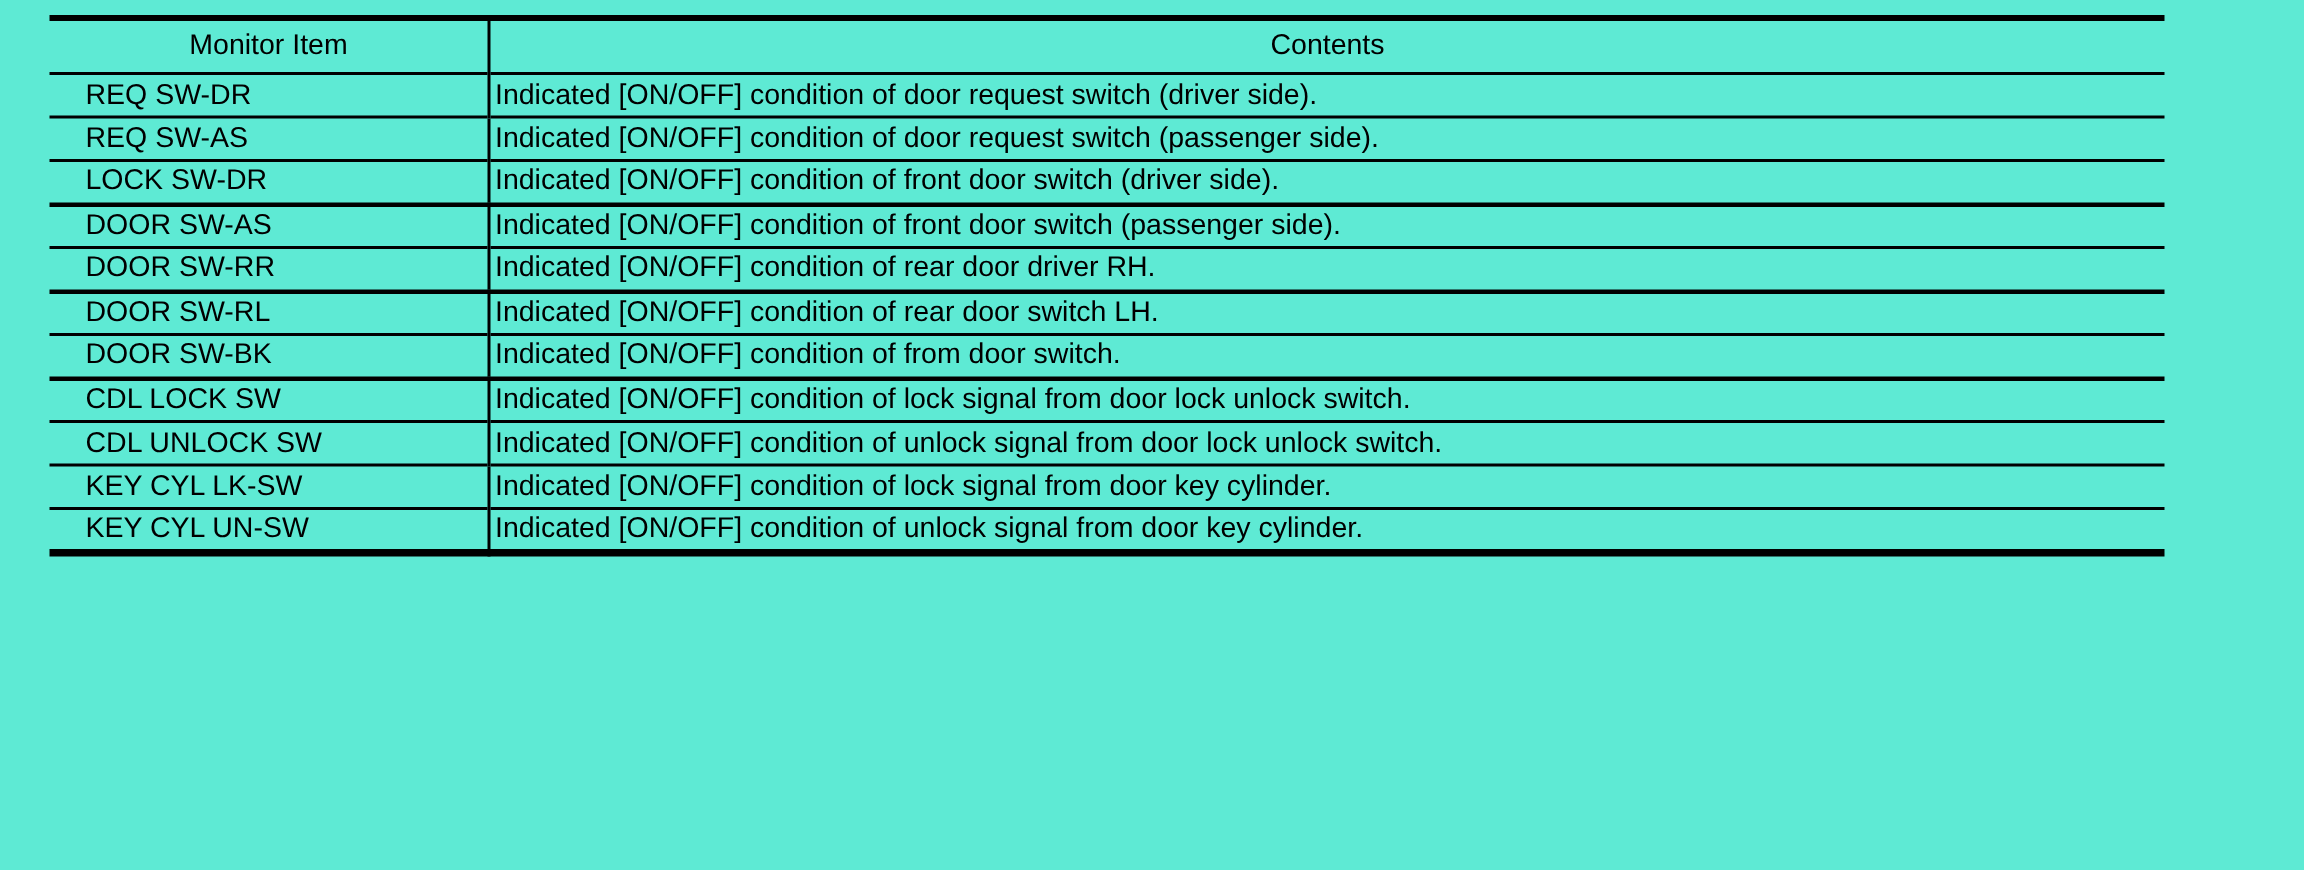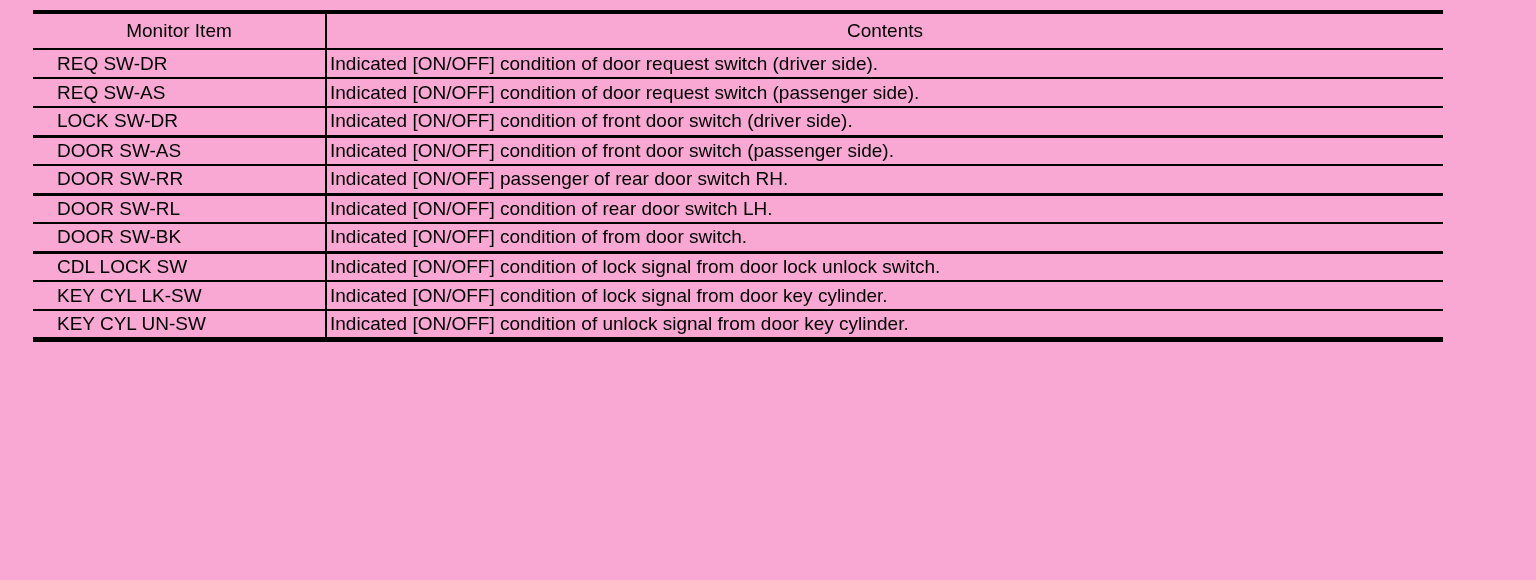--- a/index.html
+++ b/index.html
@@ -4,21 +4,21 @@
 <style>
   html, body {
     margin: 0;
     padding: 0;
     background: #ffffff;
   }
   .page {
     position: relative;
     width: 1536px;
     height: 580px;
-    background: #f9a8d4;
+    background: #5eead4;
     font-family: "Liberation Sans", sans-serif;
     color: #000000;
     overflow: hidden;
   }
   table.monitor-table {
     position: absolute;
     left: 33px;
     top: 10px;
     width: 1410px;
     border-collapse: collapse;
@@ -88,38 +88,42 @@
       <td>Indicated [ON/OFF] condition of front door switch (driver side).</td>
     </tr>
 
     <tr>
       <td>DOOR SW-AS</td>
       <td>Indicated [ON/OFF] condition of front door switch (passenger side).</td>
     </tr>
 
     <tr>
       <td>DOOR SW-RR</td>
-      <td>Indicated [ON/OFF] passenger of rear door switch RH.</td>
+      <td>Indicated [ON/OFF] condition of rear door driver RH.</td>
     </tr>
 
     <tr>
       <td>DOOR SW-RL</td>
       <td>Indicated [ON/OFF] condition of rear door switch LH.</td>
     </tr>
 
     <tr>
       <td>DOOR SW-BK</td>
       <td>Indicated [ON/OFF] condition of from door switch.</td>
     </tr>
 
     <tr>
       <td>CDL LOCK SW</td>
       <td>Indicated [ON/OFF] condition of lock signal from door lock unlock switch.</td>
     </tr>
 
+    <tr>
+      <td>CDL UNLOCK SW</td>
+      <td>Indicated [ON/OFF] condition of unlock signal from door lock unlock switch.</td>
+    </tr>
 
     <tr>
       <td>KEY CYL LK-SW</td>
       <td>Indicated [ON/OFF] condition of lock signal from door key cylinder.</td>
     </tr>
 
     <tr>
       <td>KEY CYL UN-SW</td>
       <td>Indicated [ON/OFF] condition of unlock signal from door key cylinder.</td>
     </tr>

